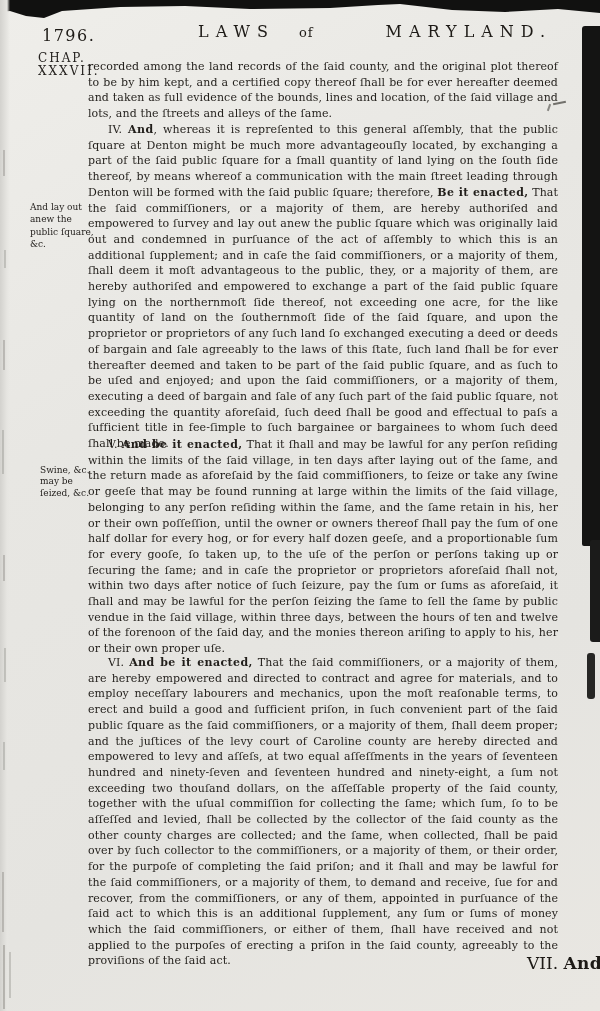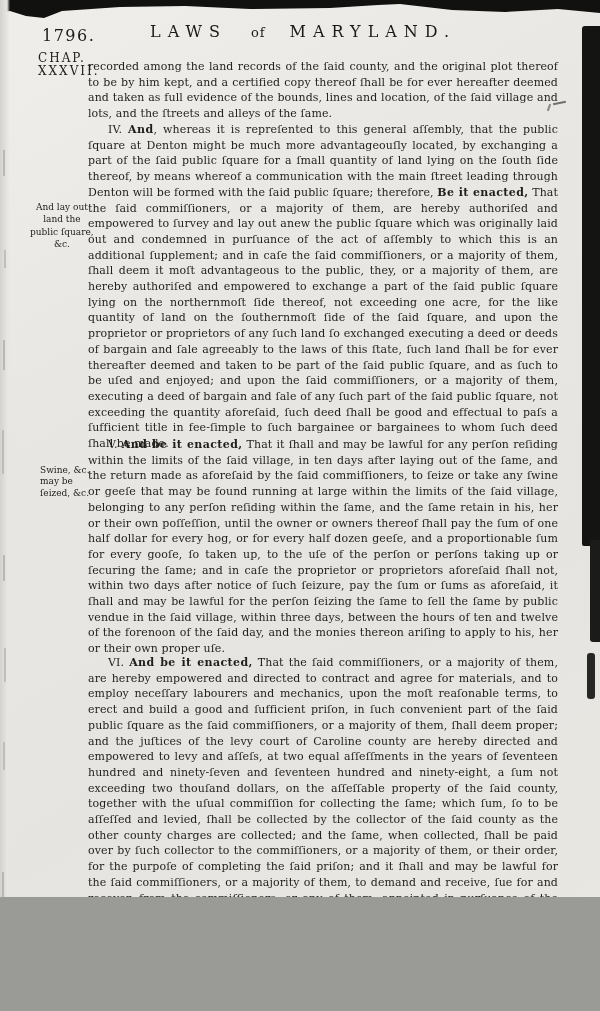--- a/index.html
+++ b/index.html
@@ -1,18 +1,18 @@
 <!DOCTYPE html>
 <html><head>
 <meta charset="utf-8">
 <style>
   html,body{margin:0;padding:0;background:#9a9a96;}
   .page{
     position:relative;
-    width:600px;height:897px;
+    width:600px;height:1011px;
     margin:0;
     background:linear-gradient(150deg,#efeeea 0%,#e8e7e3 35%,#e5e4e0 70%,#e9e7e2 100%);
     overflow:hidden;
     font-family:"DejaVu Serif","Liberation Serif",serif;
     color:#1d1a16;
   }
   
   .top-scan{position:absolute;top:0;left:0;width:600px;height:24px;}
   .left-edge{position:absolute;top:0;left:0;width:10px;height:1011px;
     background:linear-gradient(to right,#d3d2ce,#e6e5e1 70%,rgba(230,229,225,0));}
@@ -33,26 +33,26 @@
   .d8{left:2px;top:872px;height:60px;opacity:.35;}
   .d9{left:3px;top:945px;height:64px;opacity:.4;}
   .d10{left:9px;top:952px;height:46px;opacity:.3;}
   .stray-mark{position:absolute;left:553px;top:102px;width:13px;height:2px;
     background:#4a4843;opacity:.75;transform:rotate(-12deg);}
   .stray-tick{position:absolute;left:548px;top:104px;width:2px;height:7px;
     background:#4a4843;opacity:.6;transform:rotate(20deg);}
   
   .year{position:absolute;top:26px;left:42px;font-size:16px;letter-spacing:1.5px;}
   .title{position:absolute;top:22px;left:150px;width:360px;font-size:16px;white-space:nowrap;}
-  .title .caps{letter-spacing:7px;}
+  .title .caps{letter-spacing:7px;margin-left:48px;}
   .title .of{font-size:13px;letter-spacing:1px;margin:0 24px;}
   
   .note{position:absolute;font-size:9px;line-height:12.3px;color:#262320;}
   .note-chap{top:52px;left:38px;font-size:12px;line-height:12.5px;letter-spacing:2px;}
-  .note-layout{top:201px;left:30px;text-align:center;}
+  .note-layout{top:201px;left:30px;}
   .note-swine{top:465px;left:40px;line-height:11.4px;}
   .note-comm{top:655px;left:37px;line-height:12.6px;}
   
   .para{position:absolute;left:88px;width:470px;text-align:justify;
     font-size:11px;line-height:15.7px;letter-spacing:0.1px;color:#211e1a;}
   .p1{top:59px;}
   .p2{top:122px;text-indent:20px;}
   .p3{top:437px;text-indent:20px;}
   .p4{top:655px;text-indent:20px;}
   .bl{font-weight:bold;letter-spacing:0.4px;}
@@ -85,21 +85,21 @@
 
   <div class="year">1796.</div>
   <div class="title"><span class="caps">LAWS</span><span class="of">of</span><span class="caps">MARYLAND.</span></div>
 
   <div class="note note-chap">
       <div class="note-line">CHAP.</div>
       <div class="note-line">XXXVII.</div>
     </div>
   <div class="note note-layout">
       <div class="note-line">And lay out</div>
-      <div class="note-line">land the</div>
+      <div class="note-line">anew the</div>
       <div class="note-line">public ſquare,</div>
       <div class="note-line">&amp;c.</div>
     </div>
   <div class="note note-swine">
       <div class="note-line">Swine, &amp;c.</div>
       <div class="note-line">may be</div>
       <div class="note-line">ſeized, &amp;c.</div>
     </div>
 
   <div class="para p1"><span>recorded among the land records of the ſaid county, and the original plot thereof to be by him kept, and a certified copy thereof ſhall be for ever hereafter deemed and taken as full evidence of the bounds, lines and location, of the ſaid village and lots, and the ſtreets and alleys of the ſame.</span></div>

